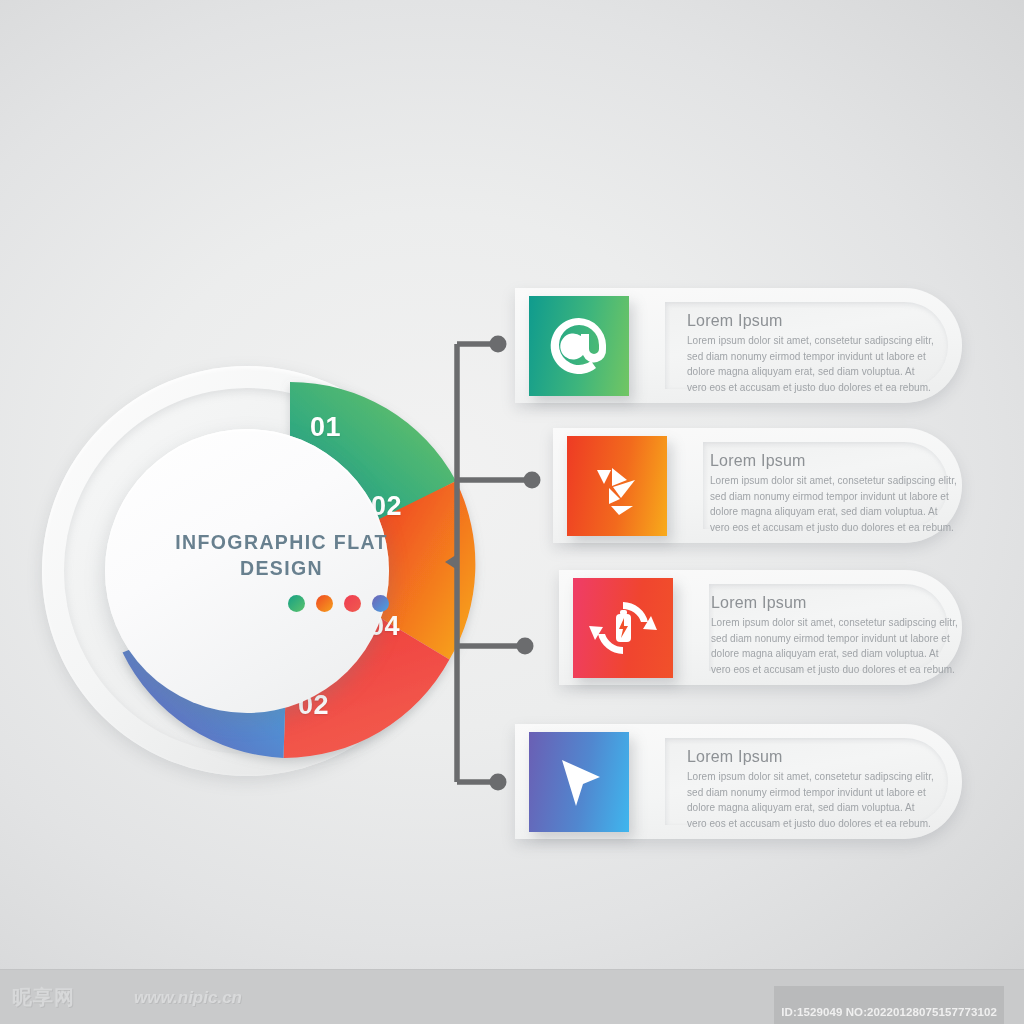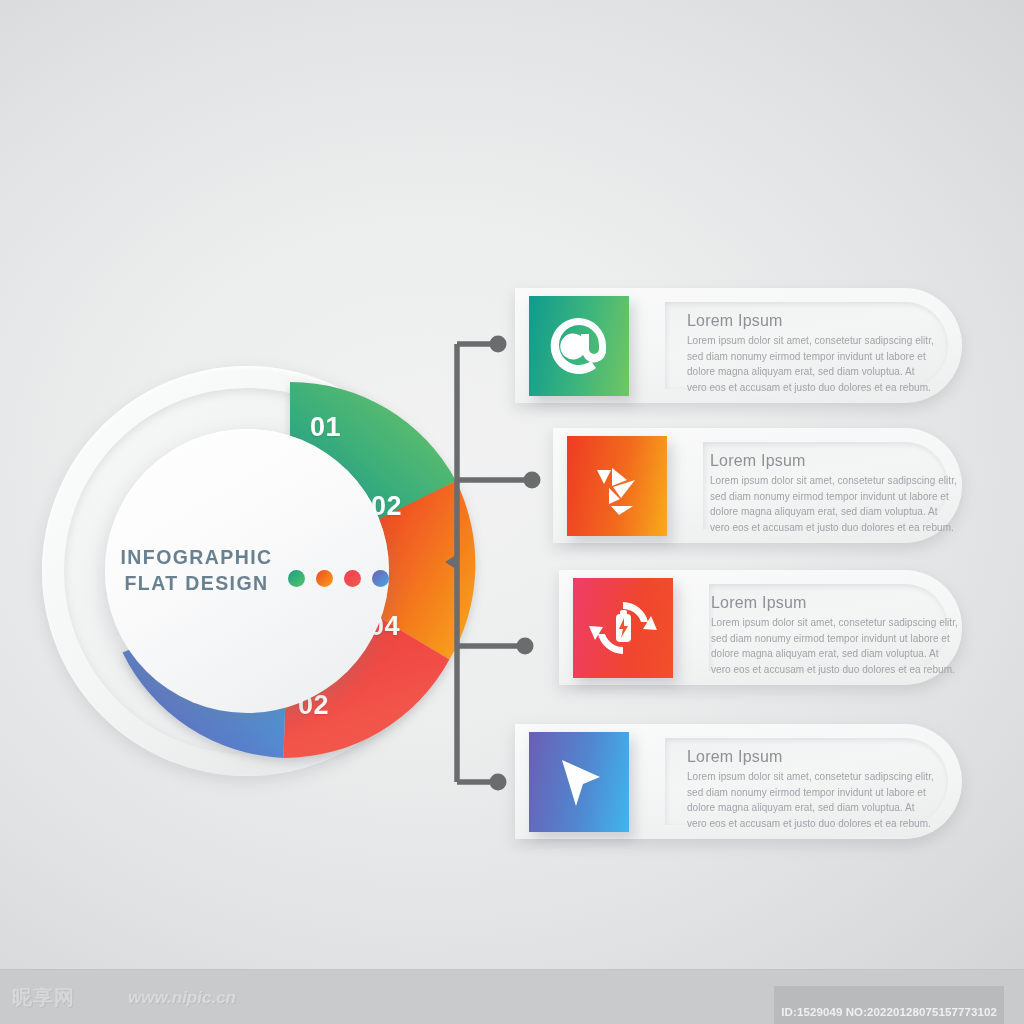--- a/index.html
+++ b/index.html
@@ -31,21 +31,21 @@
   }
   .seg-num{
     position:absolute;color:#fff;font-size:27px;font-weight:700;
     letter-spacing:.5px;text-shadow:0 1px 2px rgba(0,0,0,.13);
     font-family:"Liberation Sans", sans-serif;
   }
   #hub{
     position:absolute;left:63px;top:63px;width:284px;height:284px;border-radius:50%;
     background:linear-gradient(150deg,#ffffff 0%,#fbfbfc 40%,#f2f3f4 75%,#eceded 100%);
     box-shadow:0 8px 20px rgba(120,125,132,.28), inset 0 2px 3px rgba(255,255,255,1);
-    display:flex;flex-direction:row;align-items:center;justify-content:center;
+    display:flex;flex-direction:column;align-items:flex-end;justify-content:center;
   }
   #hub-title{
     color:#68808f;font-weight:bold;font-size:19.5px;letter-spacing:1.4px;
     text-align:center;line-height:1.32;width:215px;
   }
   #hub-dots{display:flex;gap:11px;margin-top:14px;}
   .hub-dot{width:17px;height:17px;border-radius:50%;}
 
   
   #connectors{position:absolute;left:0;top:0;width:1024px;height:1024px;pointer-events:none;}
@@ -71,21 +71,21 @@
   .card-text{position:absolute;top:24px;width:250px;}
   .card-title{color:#8d9195;font-size:16px;font-weight:400;margin-bottom:3px;letter-spacing:.2px;}
   .card-body{color:#a0a4a8;font-size:10px;line-height:1.55;letter-spacing:.05px;}
 
   
   #footer{
     position:absolute;left:0;bottom:0;width:1024px;height:54px;
     background:#c9cacb;border-top:1px solid #c2c3c4;
   }
   #wm{
-    position:absolute;left:12px;top:14px;display:flex;align-items:center;gap:7px;
+    position:absolute;left:12px;top:14px;display:flex;align-items:center;gap:13px;
   }
   #wm-cn{
     font-size:20px;font-weight:bold;color:#d7d8d9;letter-spacing:1px;
     text-shadow:1px 1px 0 #bcbdbe;font-family:"DejaVu Sans", sans-serif;
   }
   #wm-url{
     font-size:17px;font-style:italic;font-weight:bold;color:#d9dadb;
     text-shadow:1px 1px 0 #bcbdbe;
     margin-left:46px;
   }

